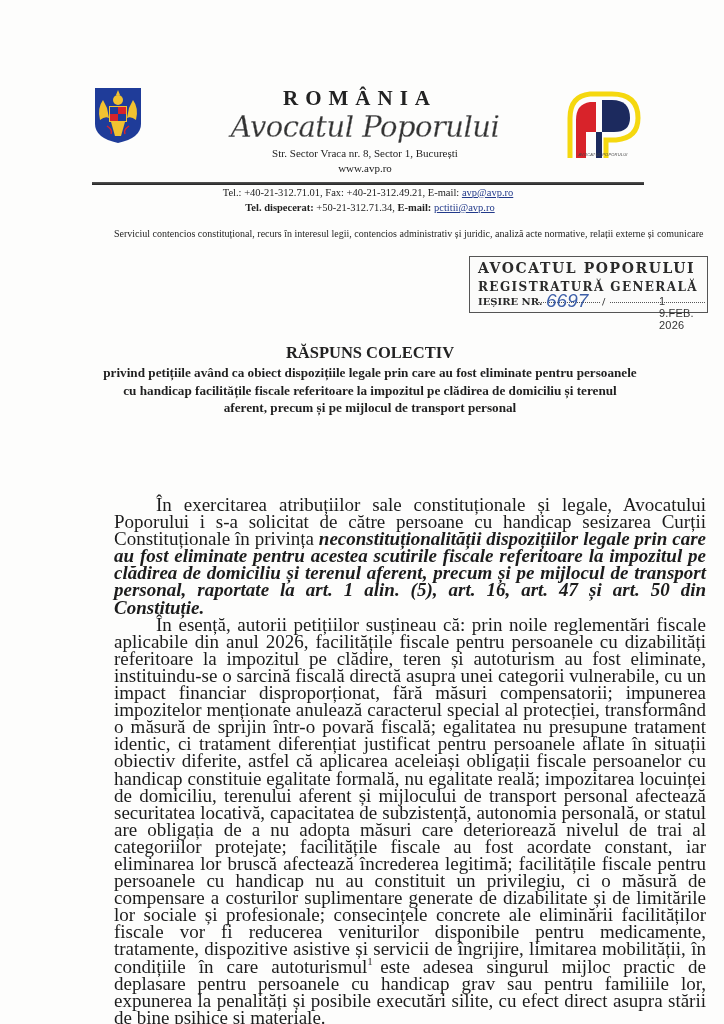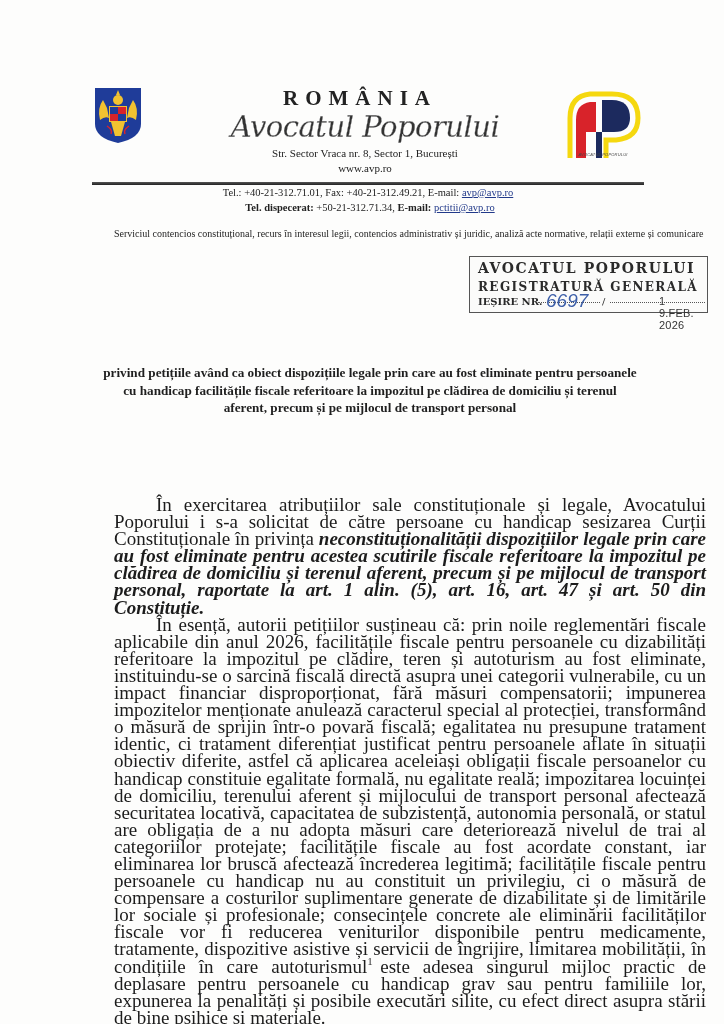--- a/index.html
+++ b/index.html
@@ -97,20 +97,21 @@
     <div class="stamp-line3">
       <span class="lbl">IEȘIRE NR.</span>
       <span class="stamp-dots1"></span>
       <span class="stamp-num">6697</span>
       <span class="stamp-slash">/</span>
       <span class="stamp-dots2"></span>
       <span class="stamp-date">1 9.FEB. 2026</span>
     </div>
   </div>
 
+  <div class="doc-title">RĂSPUNS COLECTIV</div>
   <div class="doc-subtitle">privind petițiile având ca obiect dispozițiile legale prin care au fost eliminate pentru persoanele cu handicap facilitățile fiscale referitoare la impozitul pe clădirea de domiciliu și terenul aferent, precum și pe mijlocul de transport personal</div>
 
   <div class="body-text">
     <p><span>În exercitarea atribuțiilor sale constituționale și legale, Avocatului Poporului i s-a solicitat de către persoane cu handicap sesizarea Curții Constituționale în privința </span><em>neconstituționalității dispozițiilor legale prin care au fost eliminate pentru acestea scutirile fiscale referitoare la impozitul pe clădirea de domiciliu și terenul aferent, precum  și pe mijlocul de transport personal, raportate la art. 1 alin. (5), art. 16, art. 47 și art. 50 din Constituție.</em></p>
     <p>În esență, autorii petițiilor susțineau că: prin noile reglementări fiscale aplicabile din anul 2026, facilitățile fiscale pentru persoanele cu dizabilități referitoare la impozitul pe clădire, teren și autoturism au fost eliminate, instituindu-se o sarcină fiscală directă asupra unei categorii vulnerabile, cu un impact financiar disproporționat, fără măsuri compensatorii; impunerea impozitelor menționate anulează caracterul special al protecției, transformând o măsură de sprijin într-o povară fiscală; egalitatea nu presupune tratament identic, ci tratament diferențiat justificat pentru persoanele aflate în situații obiectiv diferite, astfel că aplicarea aceleiași obligații fiscale persoanelor cu handicap constituie egalitate formală, nu egalitate reală; impozitarea locuinței de domiciliu, terenului aferent și mijlocului de transport personal afectează securitatea locativă, capacitatea de subzistență, autonomia personală, or statul are obligația de a nu adopta măsuri care deteriorează nivelul de trai al categoriilor protejate;  facilitățile fiscale au fost acordate constant, iar eliminarea lor bruscă afectează încrederea legitimă; facilitățile fiscale pentru persoanele cu handicap nu au constituit un privilegiu, ci o măsură de compensare a costurilor suplimentare generate de dizabilitate și de limitările lor sociale și profesionale; consecințele concrete ale eliminării facilităților fiscale vor fi reducerea veniturilor disponibile pentru medicamente, tratamente, dispozitive asistive și servicii de îngrijire, limitarea mobilității, în condițiile în care autoturismul este adesea singurul mijloc practic de deplasare pentru persoanele cu handicap grav sau pentru familiile lor, expunerea la penalități și posibile executări silite, cu efect direct asupra stării de bine psihice și materiale.</p>
   </div>
 
   <div class="page-number">1</div>
 </div>
 

